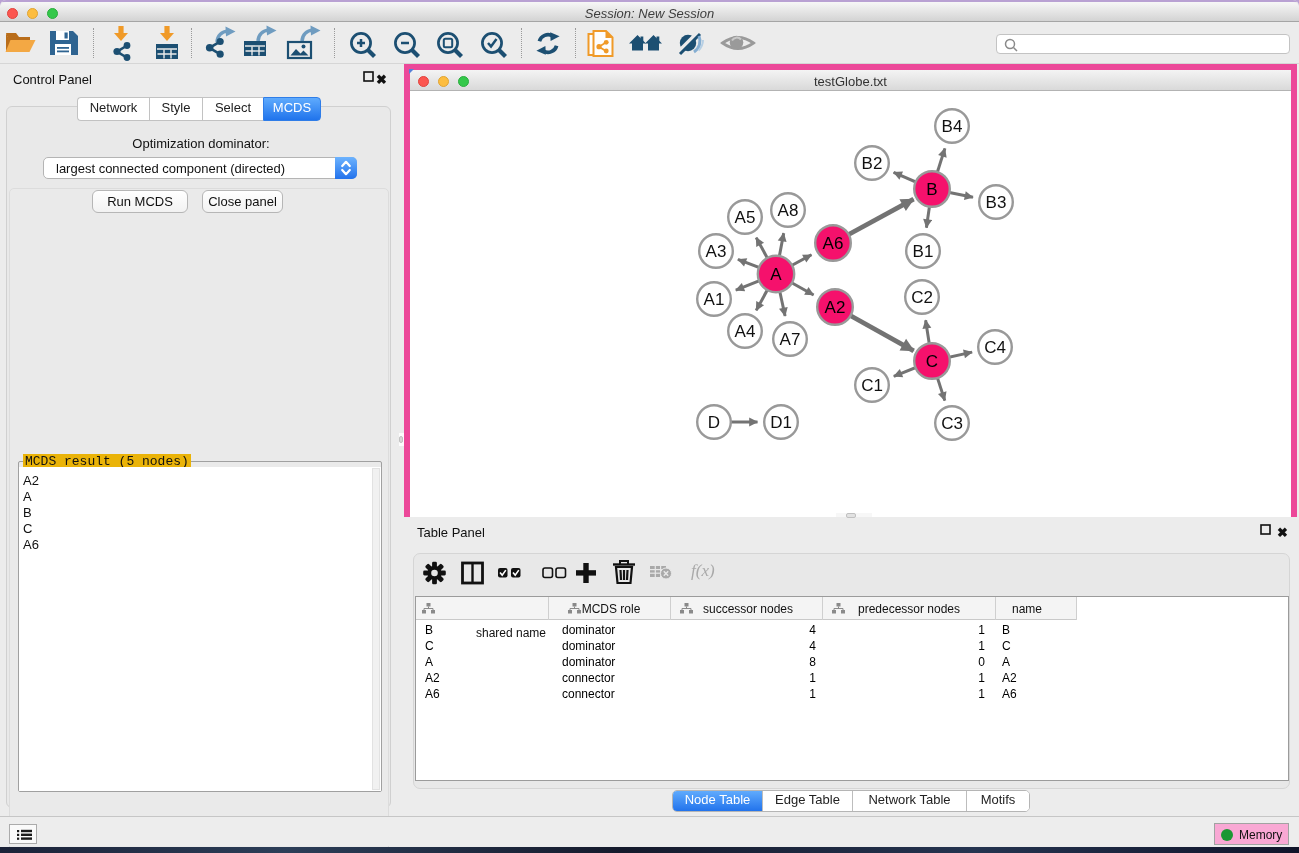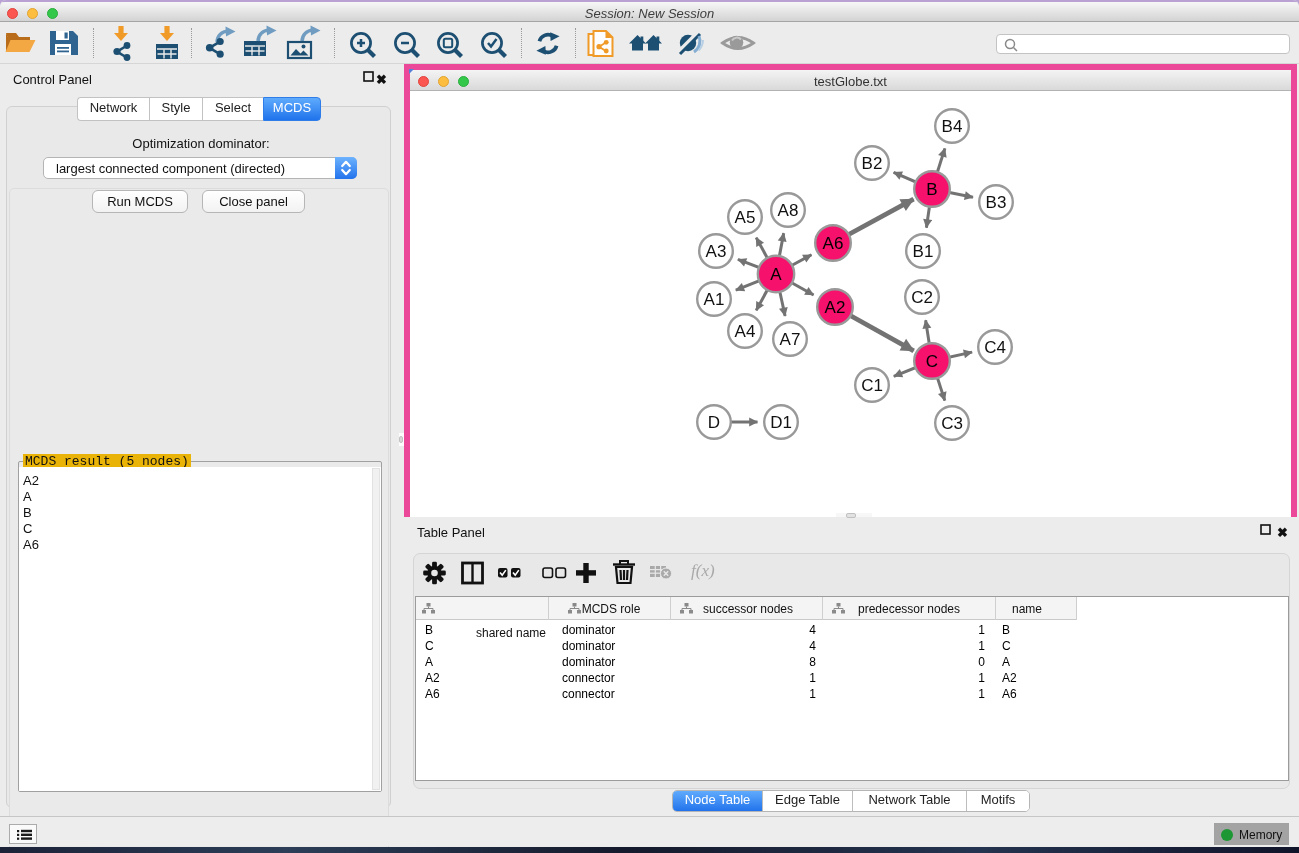--- a/index.html
+++ b/index.html
@@ -66,21 +66,21 @@
 .trow { position:absolute; font-size:12px; color:#000; height:16px; }
 .tnum { position:absolute; text-align:right; }
 
 #ttabs { position:absolute; left:268px; top:273px; height:22px; display:flex; border:1px solid #b5b5b5; border-radius:5px; overflow:hidden; background:#fff; }
 .ttab { height:20px; font-size:13px; color:#222; background:#fff; border-right:1px solid #bdbdbd; padding-top:1px; text-align:center; }
 .ttab:last-child { border-right:none; }
 .ttab.sel { background:linear-gradient(#60abfd,#2273ec); color:#fff; }
 
 #statusbar { position:absolute; left:0; top:816px; width:1299px; height:30px; background:#ededed; border-top:1px solid #c6c6c6; }
 #listbtn { position:absolute; left:9px; top:7px; width:28px; height:20px; background:#fafafa; border:1px solid #ababab; }
-#membtn { position:absolute; left:1214px; top:6px; width:75px; height:22px; background:#a3a3a3; border:1px solid #a2a2a2; font-size:12px; color:#111; }
+#membtn { position:absolute; left:1214px; top:6px; width:75px; height:22px; background:#f9a8d4; border:1px solid #a2a2a2; font-size:12px; color:#111; }
 #membtn .dot { position:absolute; left:6px; top:5px; width:12px; height:12px; border-radius:50%; background:#1c9733; }
 #membtn .txt { position:absolute; left:24px; top:4px; }
 </style>
 </head>
 <body>
 <div id="wallpaper"></div>
 <div id="app">
   <div style="position:absolute;top:0;left:0;width:1299px;height:2px;background:#b9a1d3;z-index:50;"></div>
   <div id="titlebar">
     <div class="tl t1"></div>
@@ -283,21 +283,21 @@
     </div>
     <div id="optlabel">Optimization dominator:</div>
     <div id="dropdown">
       <div class="txt">largest connected component (directed)</div>
       <div class="step"><svg width="22" height="22">
             <path d="M7.2 9 L11 4.8 L14.8 9" stroke="#fff" stroke-width="2.2" fill="none" stroke-linecap="round" stroke-linejoin="round"></path>
             <path d="M7.2 13 L11 17.2 L14.8 13" stroke="#fff" stroke-width="2.2" fill="none" stroke-linecap="round" stroke-linejoin="round"></path>
           </svg></div>
     </div>
     <div class="btn" style="left:92px;top:126px;width:96px;">Run MCDS</div>
-    <div class="btn" style="left:202px;top:126px;width:103px;">Close panel</div>
+    <div class="btn" style="left:202px;top:126px;width:81px;">Close panel</div>
     <div id="mcdsbox">
       <div class="legend">MCDS result (5 nodes)</div>
       <div id="mcdslist">
         <div class="scroll"></div>
         <div class="item">A2</div>
         <div class="item">A</div>
         <div class="item">B</div>
         <div class="item">C</div>
         <div class="item">A6</div>
       </div>

